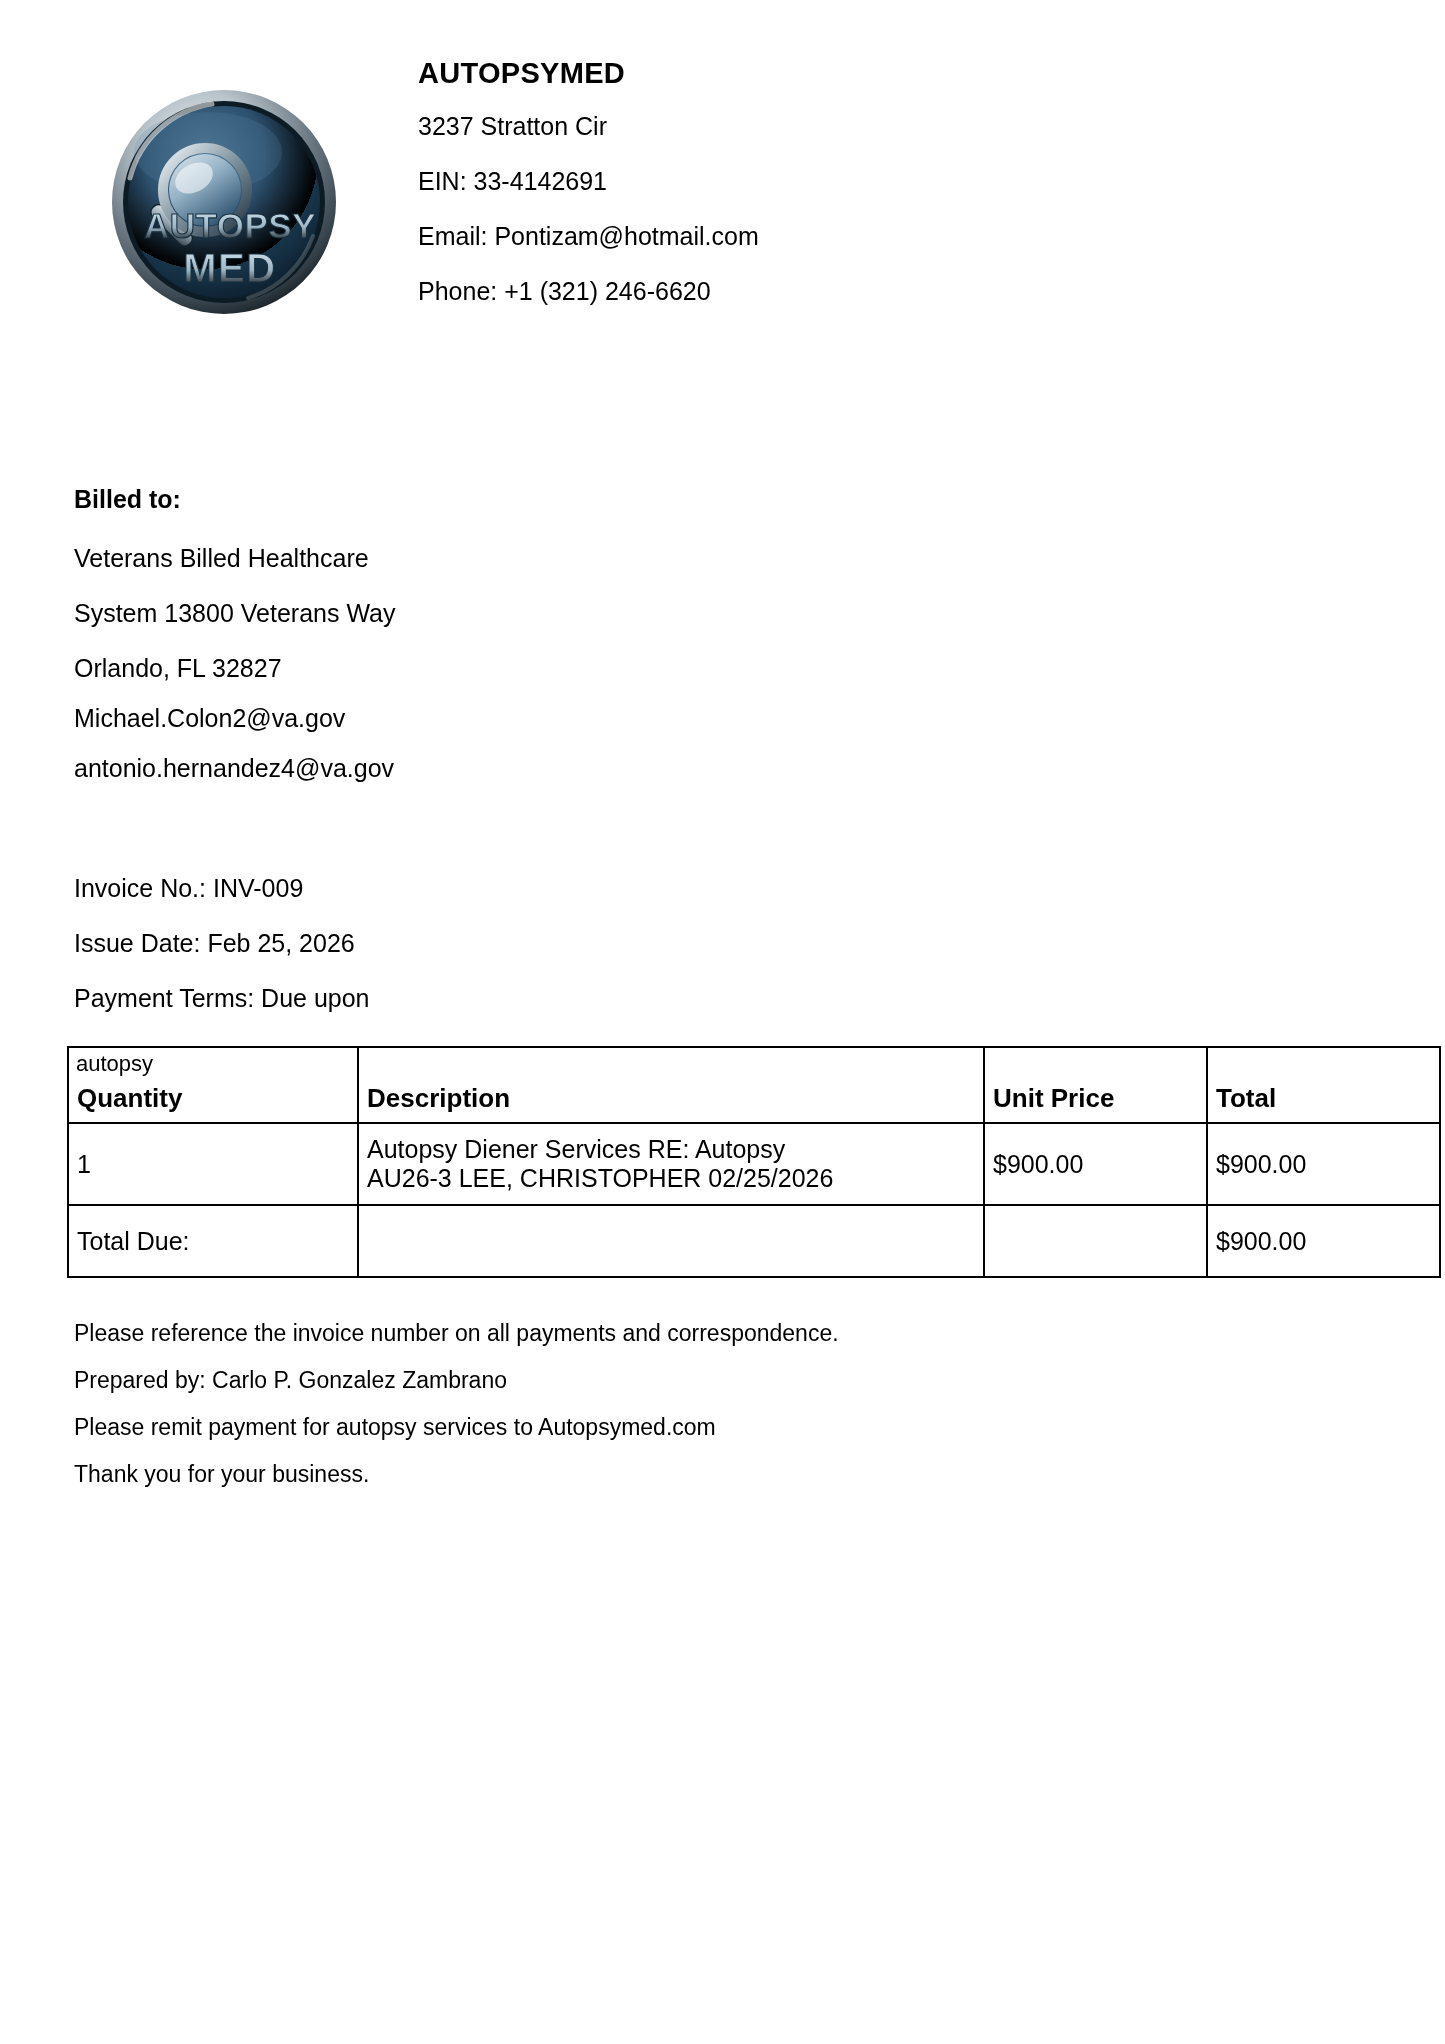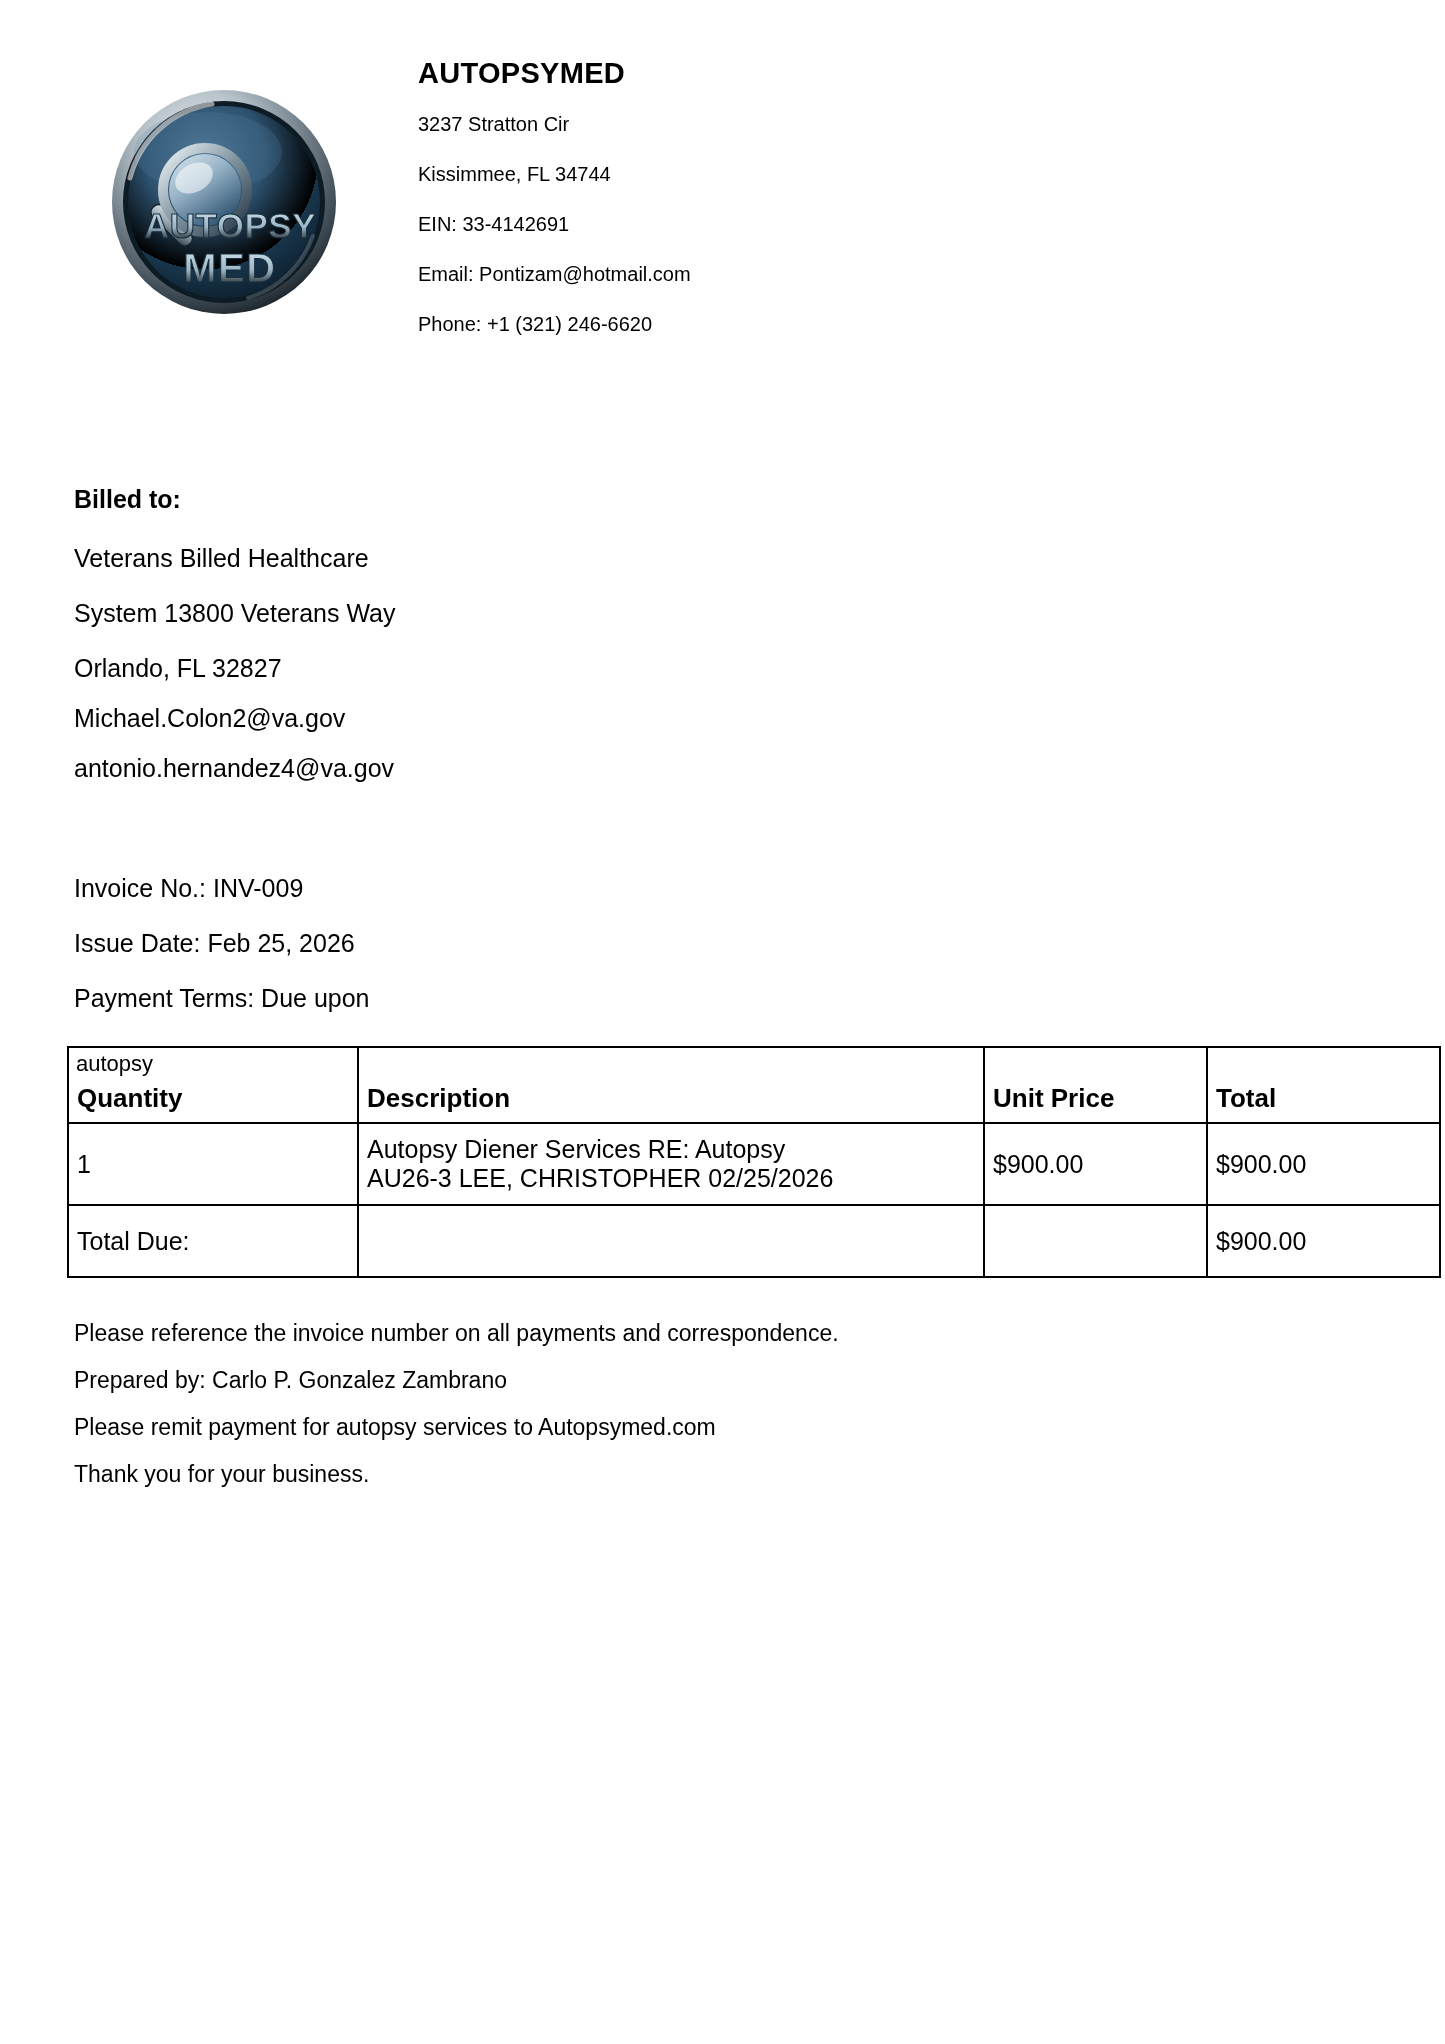--- a/index.html
+++ b/index.html
@@ -44,21 +44,21 @@
     width: 700px;
   }
   .company-name {
     font-size: 29px;
     font-weight: bold;
     letter-spacing: 0.3px;
     line-height: 1.05;
     margin: 0 0 26px 0;
   }
   .company-line {
-    font-size: 20px;
+    font-size: 25px;
     line-height: 1.0;
     margin: 0 0 30px 0;
     white-space: nowrap;
   }
 
   
   .billed-block {
     position: absolute;
     left: 74px;
     top: 485px;
@@ -238,21 +238,20 @@
 
         <text x="122" y="152" text-anchor="middle" font-family="Liberation Sans, sans-serif" font-size="35" font-weight="bold" letter-spacing="0.5" fill="url(#textGrad)" stroke="#16303f" stroke-width="1.1">AUTOPSY</text>
 
         <text x="122" y="196" text-anchor="middle" font-family="Liberation Sans, sans-serif" font-size="40" font-weight="bold" letter-spacing="1.5" fill="url(#textGrad)" stroke="#16303f" stroke-width="1.1">MED</text>
       </svg>
     </div>
 
     <div class="company-block">
       <div class="company-name">AUTOPSYMED</div>
       <div class="company-line">3237 Stratton Cir</div>
-      <div class="company-line">Kissimmee, FL 34744</div>
       <div class="company-line">EIN: 33-4142691</div>
       <div class="company-line">Email: Pontizam@hotmail.com</div>
       <div class="company-line">Phone: +1 (321) 246-6620</div>
     </div>
   </div>
 
   <div class="billed-block">
     <div class="billed-title">Billed to:</div>
     <div class="billed-line">Veterans Billed Healthcare</div>
     <div class="billed-line">System 13800 Veterans Way</div>

